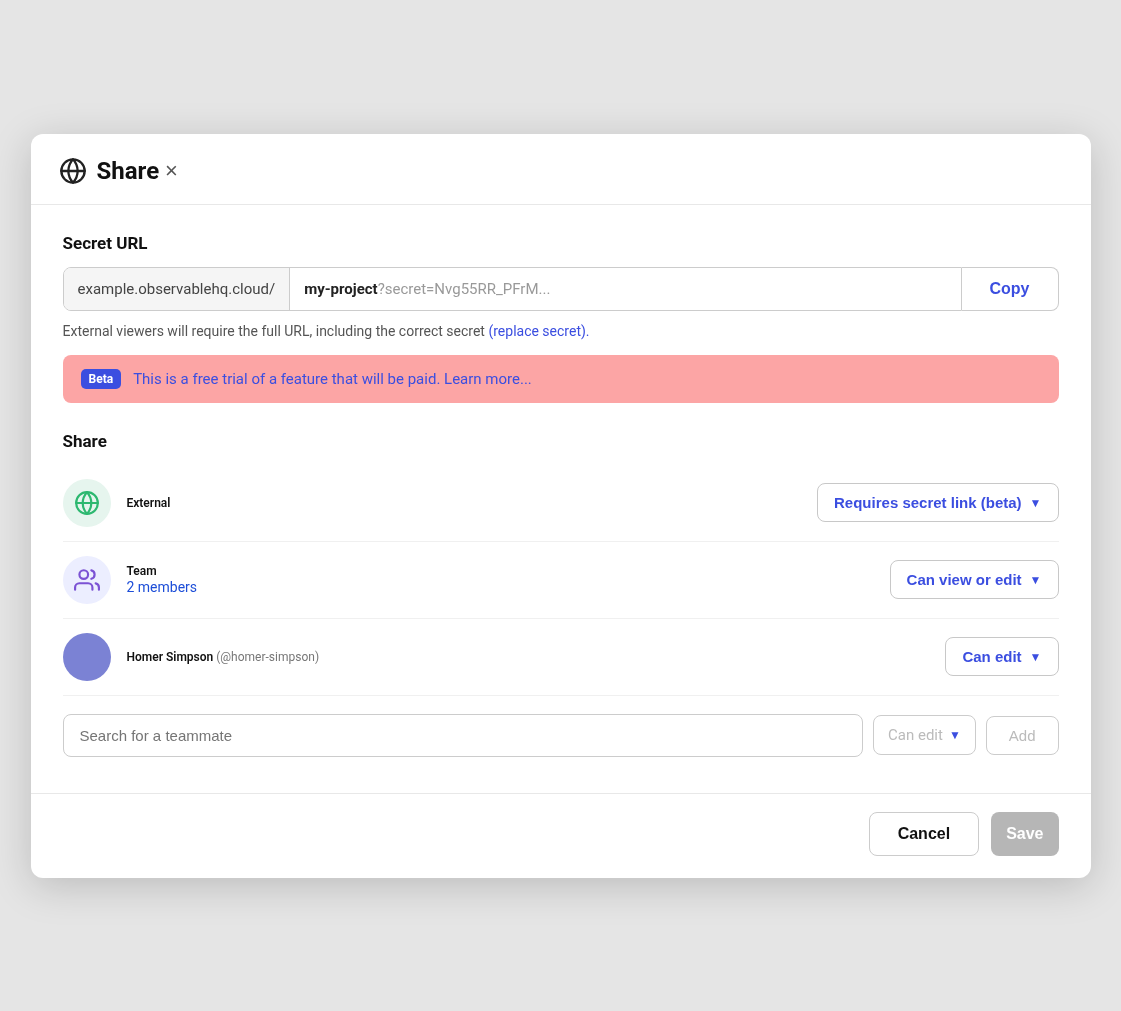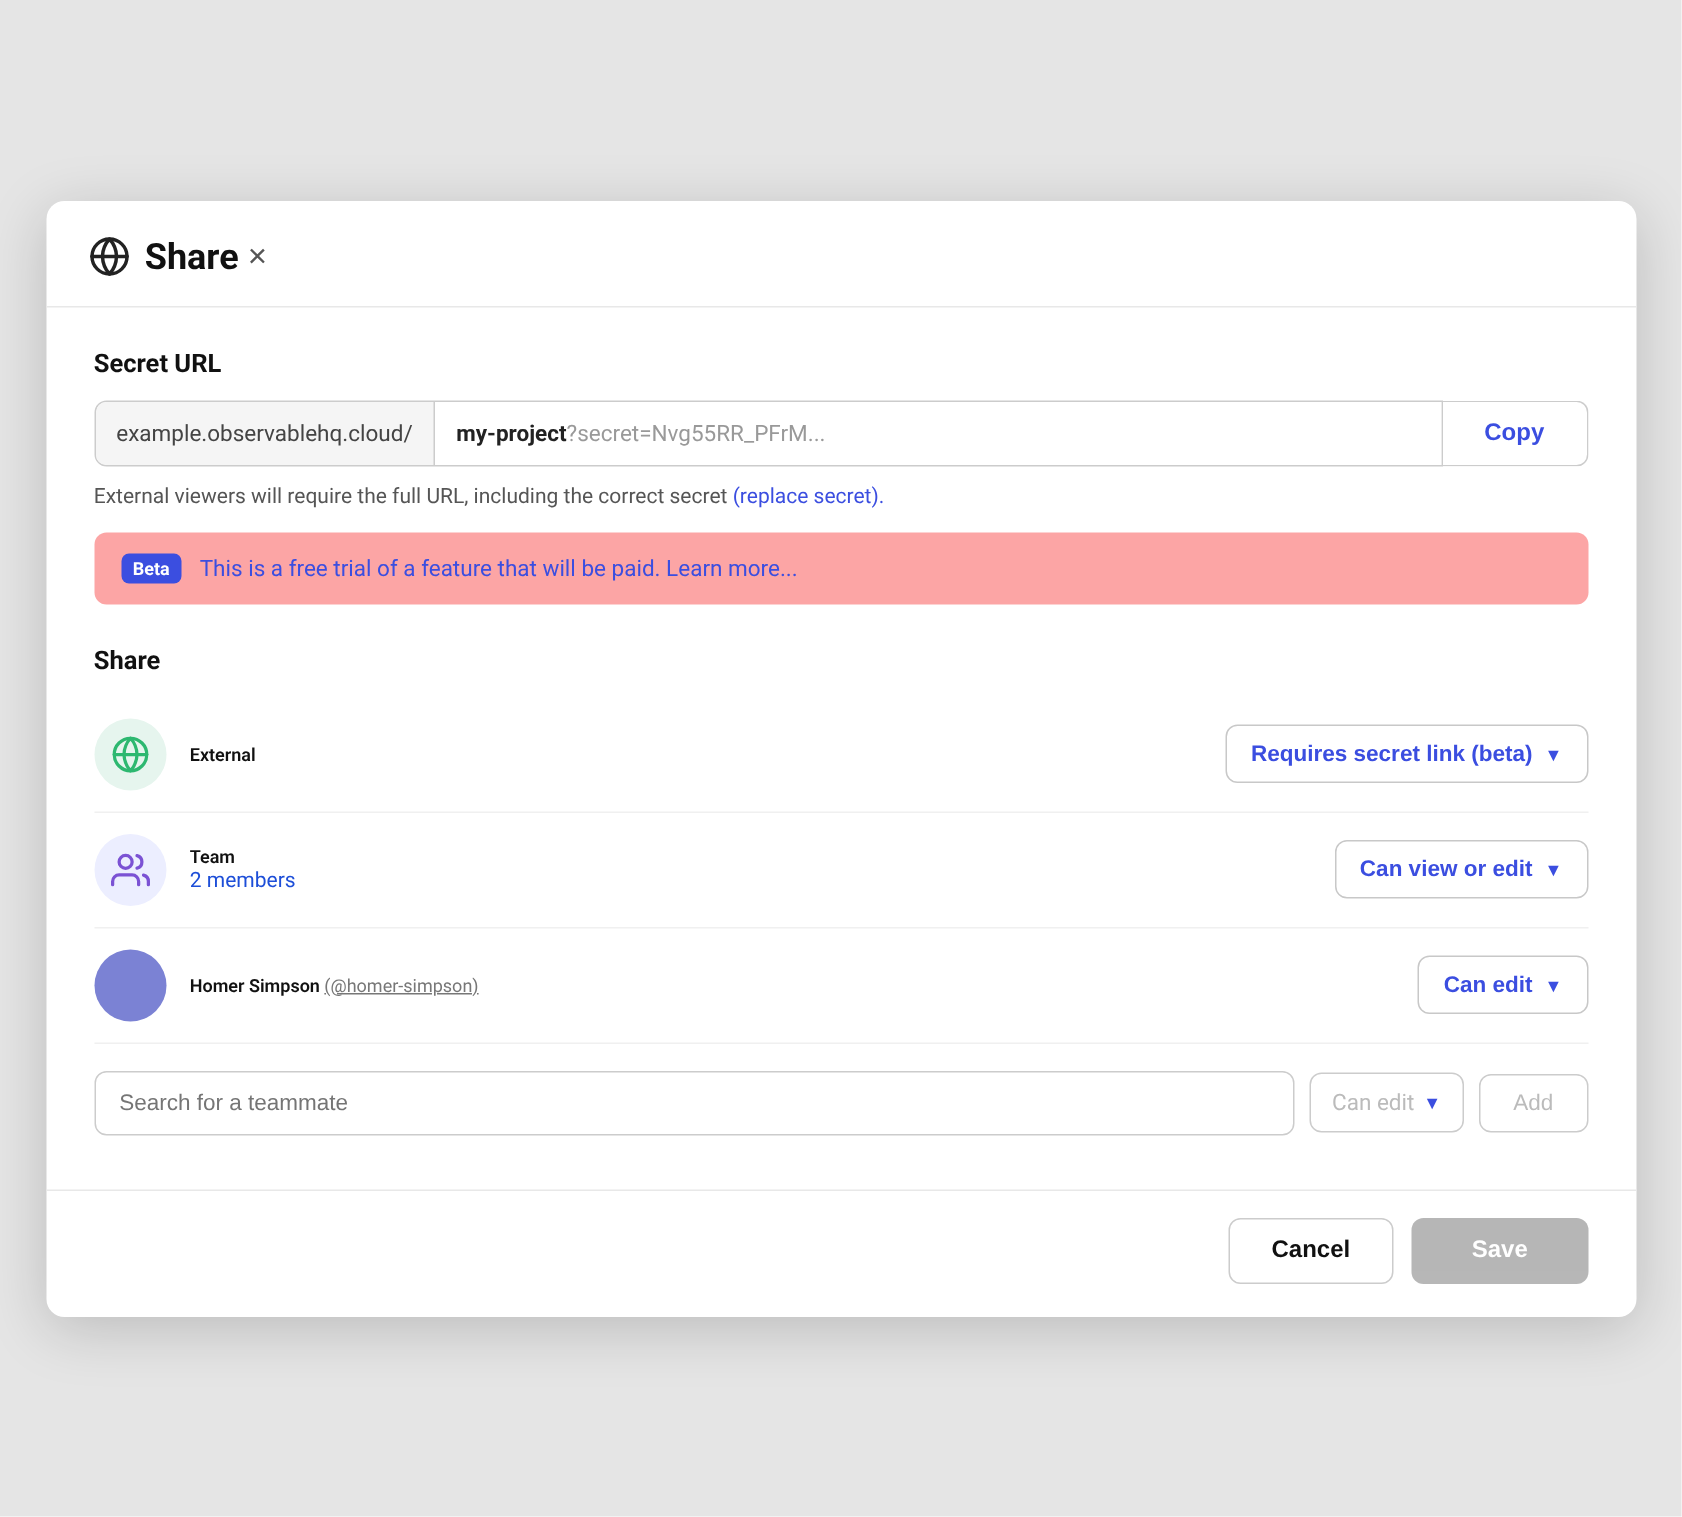--- a/index.html
+++ b/index.html
@@ -190,21 +190,21 @@
     .access-name {
       font-size: 12px;
       font-weight: 600;
       color: #111;
     }
     .access-sub {
       font-size: 14px;
       color: #1d4ed8;
       margin-top: 1px;
     }
-    .access-name .muted { color: #777; font-weight: 400; text-decoration: underline; }
+    .access-name .muted { color: #777; font-weight: 400; }
 
     
     .dropdown-btn {
       background: #fff;
       border: 1.5px solid #c8c8c8;
       border-radius: 8px;
       color: #3b4ee0;
       font-size: 15px;
       font-weight: 600;
       padding: 10px 16px;
@@ -278,21 +278,21 @@
       padding: 12px 28px;
       cursor: pointer;
     }
     .save-btn {
       background: #aaa;
       border: none;
       border-radius: 8px;
       color: #fff;
       font-size: 16px;
       font-weight: 600;
-      padding: 12px 40px;
+      padding: 12px 15px;
       cursor: not-allowed;
       opacity: 0.85;
     }
   </style>
 </head>
 <body>
 
 <div class="dialog">
 
   <div class="dialog-header">

